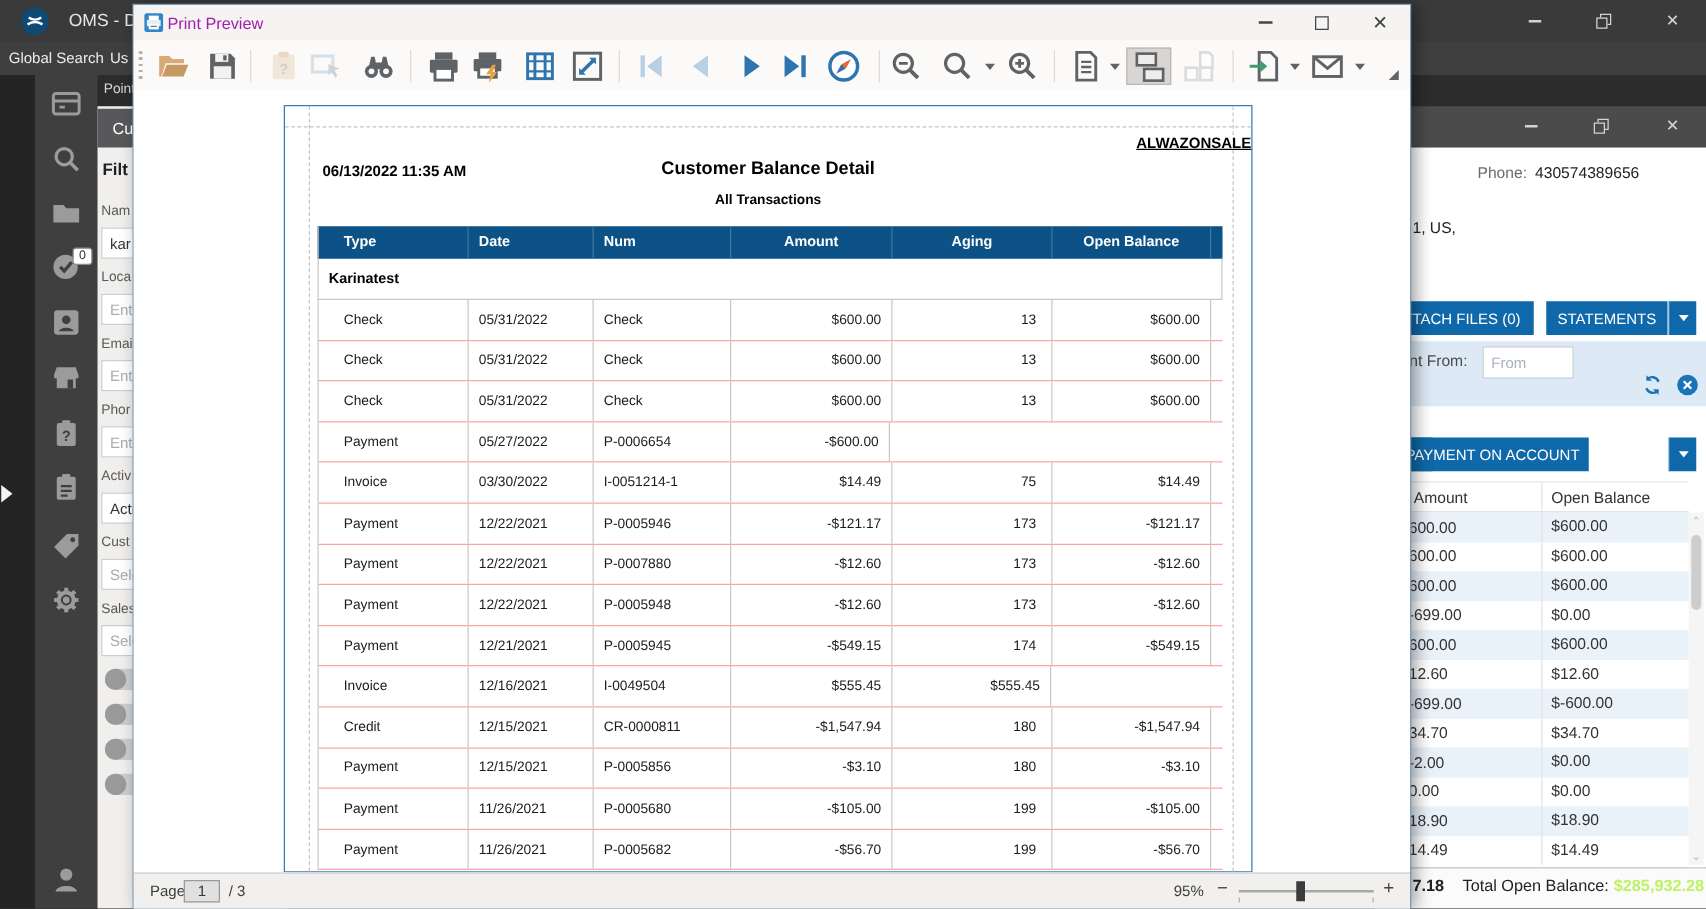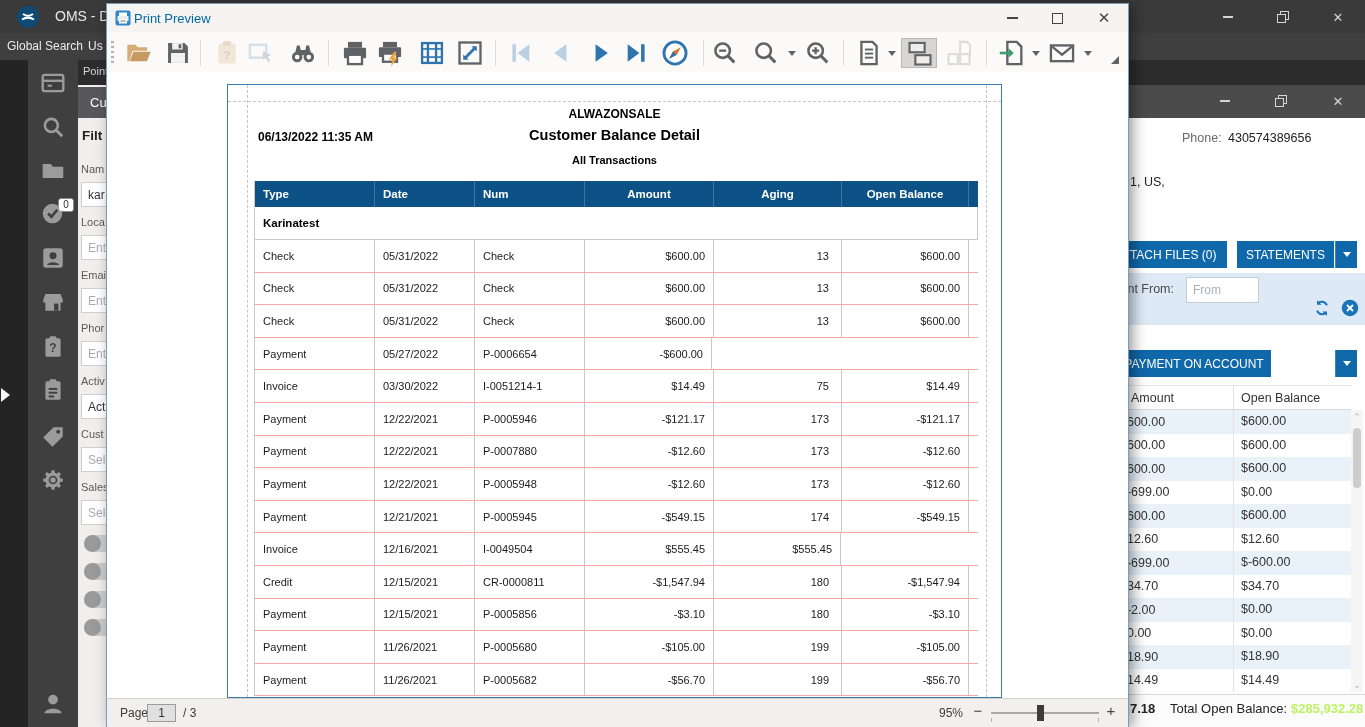--- a/index.html
+++ b/index.html
@@ -61,48 +61,48 @@
   .pnl-row .p1 { width:118px; padding-left:7px; border-left:1px solid #e3e3e3; height:100%; line-height:23.5px; }
   .scrollbar { left:1351px; top:410px; width:12px; height:282px; background:#f5f5f5; z-index:4; }
   .sb-thumb { position:absolute; left:2px; top:18px; width:8px; height:60px; background:#cdcdcd; border-radius:4px; }
   .sb-arrow { position:absolute; left:2px; width:8px; height:8px; color:#b5b5b5; font-size:9px; line-height:8px; text-align:center; }
   .cw-status { left:1100px; top:694px; width:265px; height:33px; background:#fbfbfb; border-top:1px solid #d9d9d9; z-index:3; }
 
   
   .pp-window { left:107px; top:4px; width:1021px; height:723px; background:#f5f4f2; z-index:10;
     box-shadow:0 0 0 1px #7b9cb8, 4px 0 14px rgba(0,0,0,.45); }
   .pp-titlebar { left:0; top:0; width:1021px; height:28px; background:#f5f4f2; }
-  .pp-title { left:27px; top:7px; font-size:13px; color:#0369a1; }
+  .pp-title { left:27px; top:7px; font-size:13px; color:#a21caf; }
   .pp-ctl { width:34px; height:24px; display:flex; align-items:center; justify-content:center; color:#444; top:2px; }
   .pp-ctl .bar { width:11px; height:1.5px; background:#444; }
   .pp-ctl .box { width:11px; height:11px; border:1.5px solid #444; }
   .pp-toolbar { left:0; top:28px; width:1021px; height:40px; background:#fbfaf9; }
   .tb-icon { position:absolute; top:7px; width:28px; height:28px; }
   .tb-sep { position:absolute; top:8px; width:1px; height:26px; background:#dcdcdc; }
   .tb-caret { position:absolute; top:19px; width:0; height:0; border-left:4px solid transparent; border-right:4px solid transparent; border-top:5px solid #5f6366; }
   .tb-active { background:#d8d5d2; border:1px solid #bab7b4; }
   .disabled { opacity:.45; }
   .tb-corner { position:absolute; width:0; height:0; border-left:8px solid transparent; border-bottom:8px solid #5f6366; }
   .pp-content { left:0; top:68px; width:1021px; height:626px; background:#fff; overflow:hidden; }
   .doc { position:absolute; left:120px; top:12px; width:775px; height:614px; background:#fff; border:1px solid #3a7cb0; }
   .dash-v { position:absolute; top:0; width:0; height:100%; border-left:1px dashed #c4c4c4; }
   .dash-h { position:absolute; left:0; top:16px; width:100%; height:0; border-top:1px dashed #c4c4c4; }
 
-  .rpt-company { position:absolute; left:0; top:22px; width:100%; text-align:center; font-size:12px; font-weight:bold; color:#000; }
+  .rpt-company { position:absolute; left:0; top:22px; width:100%; text-align:right; font-size:12px; font-weight:bold; color:#000;text-decoration:underline; }
   .rpt-date { position:absolute; left:30px; top:45px; font-size:12px; font-weight:bold; color:#000; }
   .rpt-title { position:absolute; left:0; top:42px; width:100%; text-align:center; font-size:14.5px; font-weight:bold; color:#000; }
   .rpt-sub { position:absolute; left:0; top:69px; width:100%; text-align:center; font-size:11px; font-weight:bold; color:#000; }
   .rpt-table { position:absolute; left:26px; top:96px; width:724px; }
   .rpt-headrow { display:flex; height:26px; background:#0d5286; }
   .rpt-headrow .cell { color:#fff; font-size:11.5px; font-weight:bold; display:flex; align-items:center; border-right:1px solid #3d77a3; }
   .rpt-group { height:33px; border:1px solid #c9c9c9; border-top:none; font-size:11.5px; font-weight:bold; color:#000; display:flex; align-items:center; padding-left:8px; }
   .rpt-row { display:flex; height:32.6px; border-bottom:1px solid #fca5a5; }
   .rpt-row .cell { font-size:11px; color:#1b1b1b; display:flex; align-items:center; border-right:1px solid #c9c9c9; white-space:nowrap; overflow:hidden; }
   .rpt-row .cell:first-child, .rpt-headrow .cell:first-child { border-left:1px solid #c9c9c9; }
-  .rc0 { width:121px; padding-left:8px; }
+  .rc0 { width:121px; padding-left:20px; }
   .rc1 { width:100px; padding-left:8px; }
   .rc2 { width:110px; padding-left:8px; }
   .rc3 { width:129px; justify-content:flex-end; padding-right:8px; }
   .rc4 { width:128px; justify-content:flex-end; padding-right:12px; }
   .rc5 { width:127px; justify-content:flex-end; padding-right:8px; }
   .rpt-headrow .rc3, .rpt-headrow .rc4, .rpt-headrow .rc5 { justify-content:center; padding-right:0; }
 
   .pp-status { left:0; top:694px; width:1021px; height:29px; background:#f1f0ee; border-top:1px solid #d2d0ce; }
   .pp-status-text { font-size:12px; color:#3c3c3c; }
   .page-input { position:absolute; left:40px; top:5px; width:29px; height:18px; border:1px solid #9a9a9a; background:#e0e0e0; text-align:center; font-size:12px; color:#333; font-family:inherit; }

